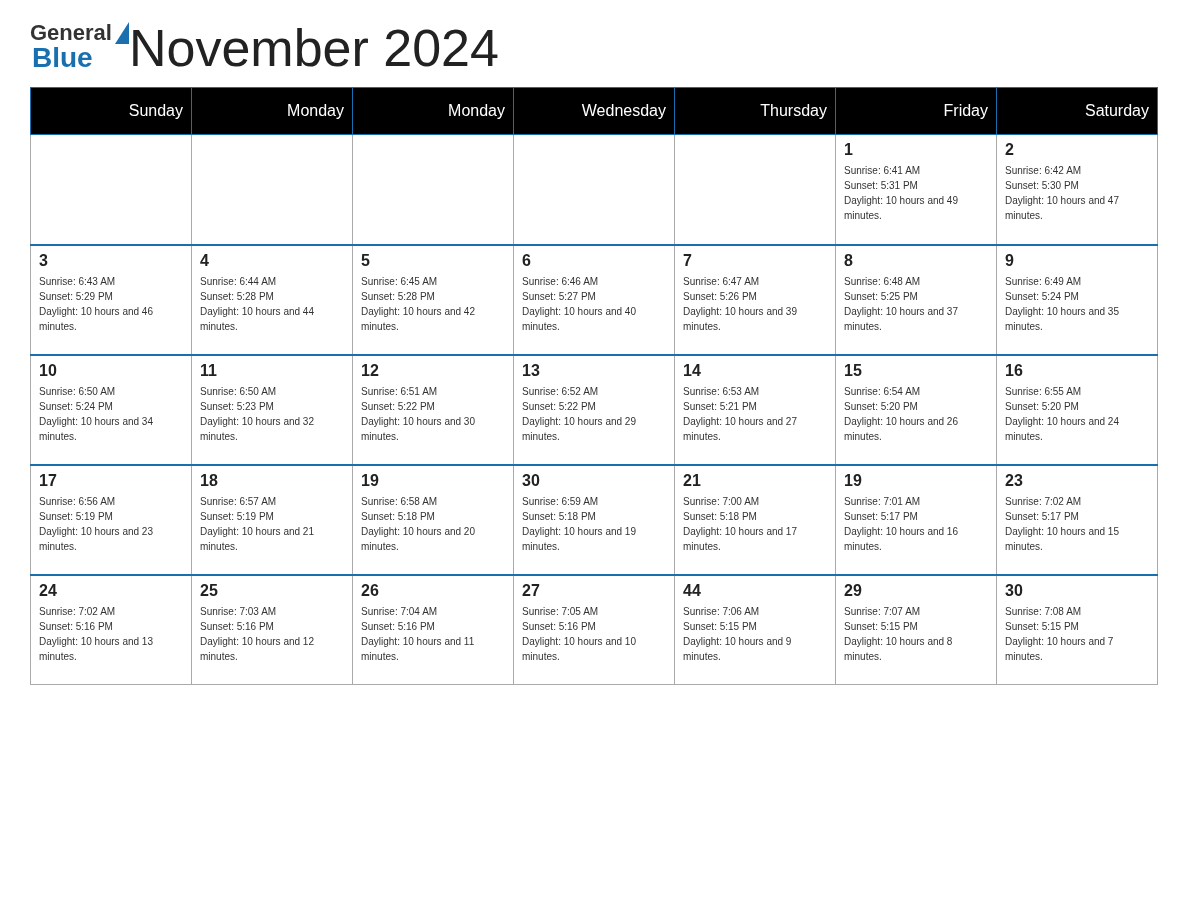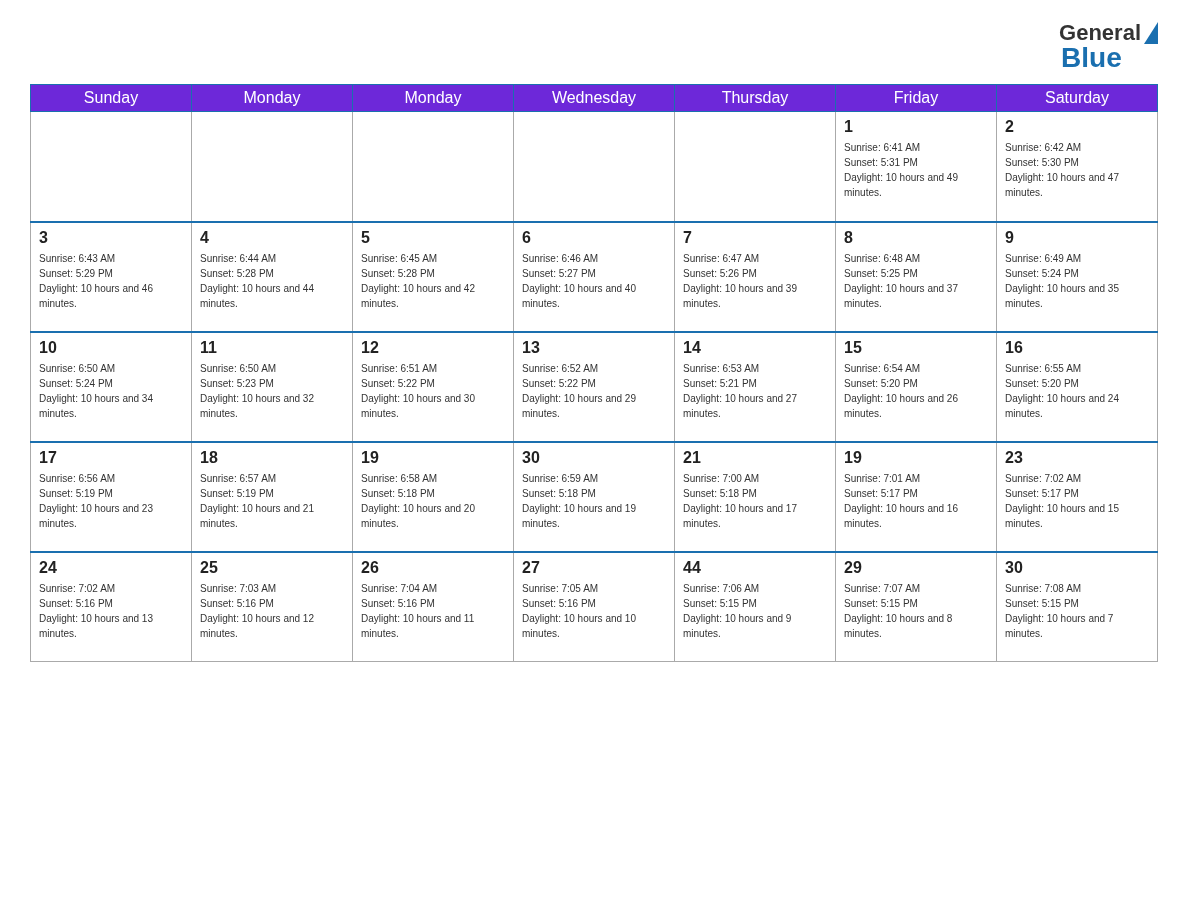--- a/index.html
+++ b/index.html
@@ -5,21 +5,21 @@
     * { box-sizing: border-box; margin: 0; padding: 0; }
     body {
       font-family: Arial, sans-serif;
       background: #fff;
       padding: 20px 30px;
       width: 1188px;
       min-height: 918px;
     }
     .header {
       display: flex;
-      justify-content: flex-end;
+      justify-content: flex-start;
       align-items: flex-start;
       margin-bottom: 10px;
     }
     .logo {
       display: flex;
       flex-direction: column;
       align-items: flex-start;
     }
     .logo-top {
       display: flex;
@@ -58,26 +58,26 @@
       font-size: 20px;
       color: #444;
       margin-top: 4px;
     }
     .calendar {
       width: 100%;
       border-collapse: collapse;
       margin-top: 10px;
     }
     .calendar th {
-      background: #6d28d9;
+      background: #000000;
       color: #fff;
       font-size: 16px;
       font-weight: normal;
-      padding: 4px 8px;
-      text-align: center;
+      padding: 14px 8px;
+      text-align: right;
       border: 1px solid #1a6faf;
     }
     .calendar td {
       border: 1px solid #aaa;
       vertical-align: top;
       padding: 6px 8px;
       width: 14.28%;
       min-height: 110px;
       height: 110px;
       background: #fff;
@@ -108,20 +108,21 @@
 
 <div class="header">
   <div class="logo">
     <div class="logo-top">
       <span class="logo-general">General</span>
       <div class="logo-triangle"></div>
     </div>
     <span class="logo-blue">Blue</span>
   </div>
   <div class="title-section">
+    <div class="month-title">November 2024</div>
   </div>
 </div>
 
 <table class="calendar">
   <thead>
     <tr>
       <th>Sunday</th>
       <th>Monday</th>
       <th>Monday</th>
       <th>Wednesday</th>

